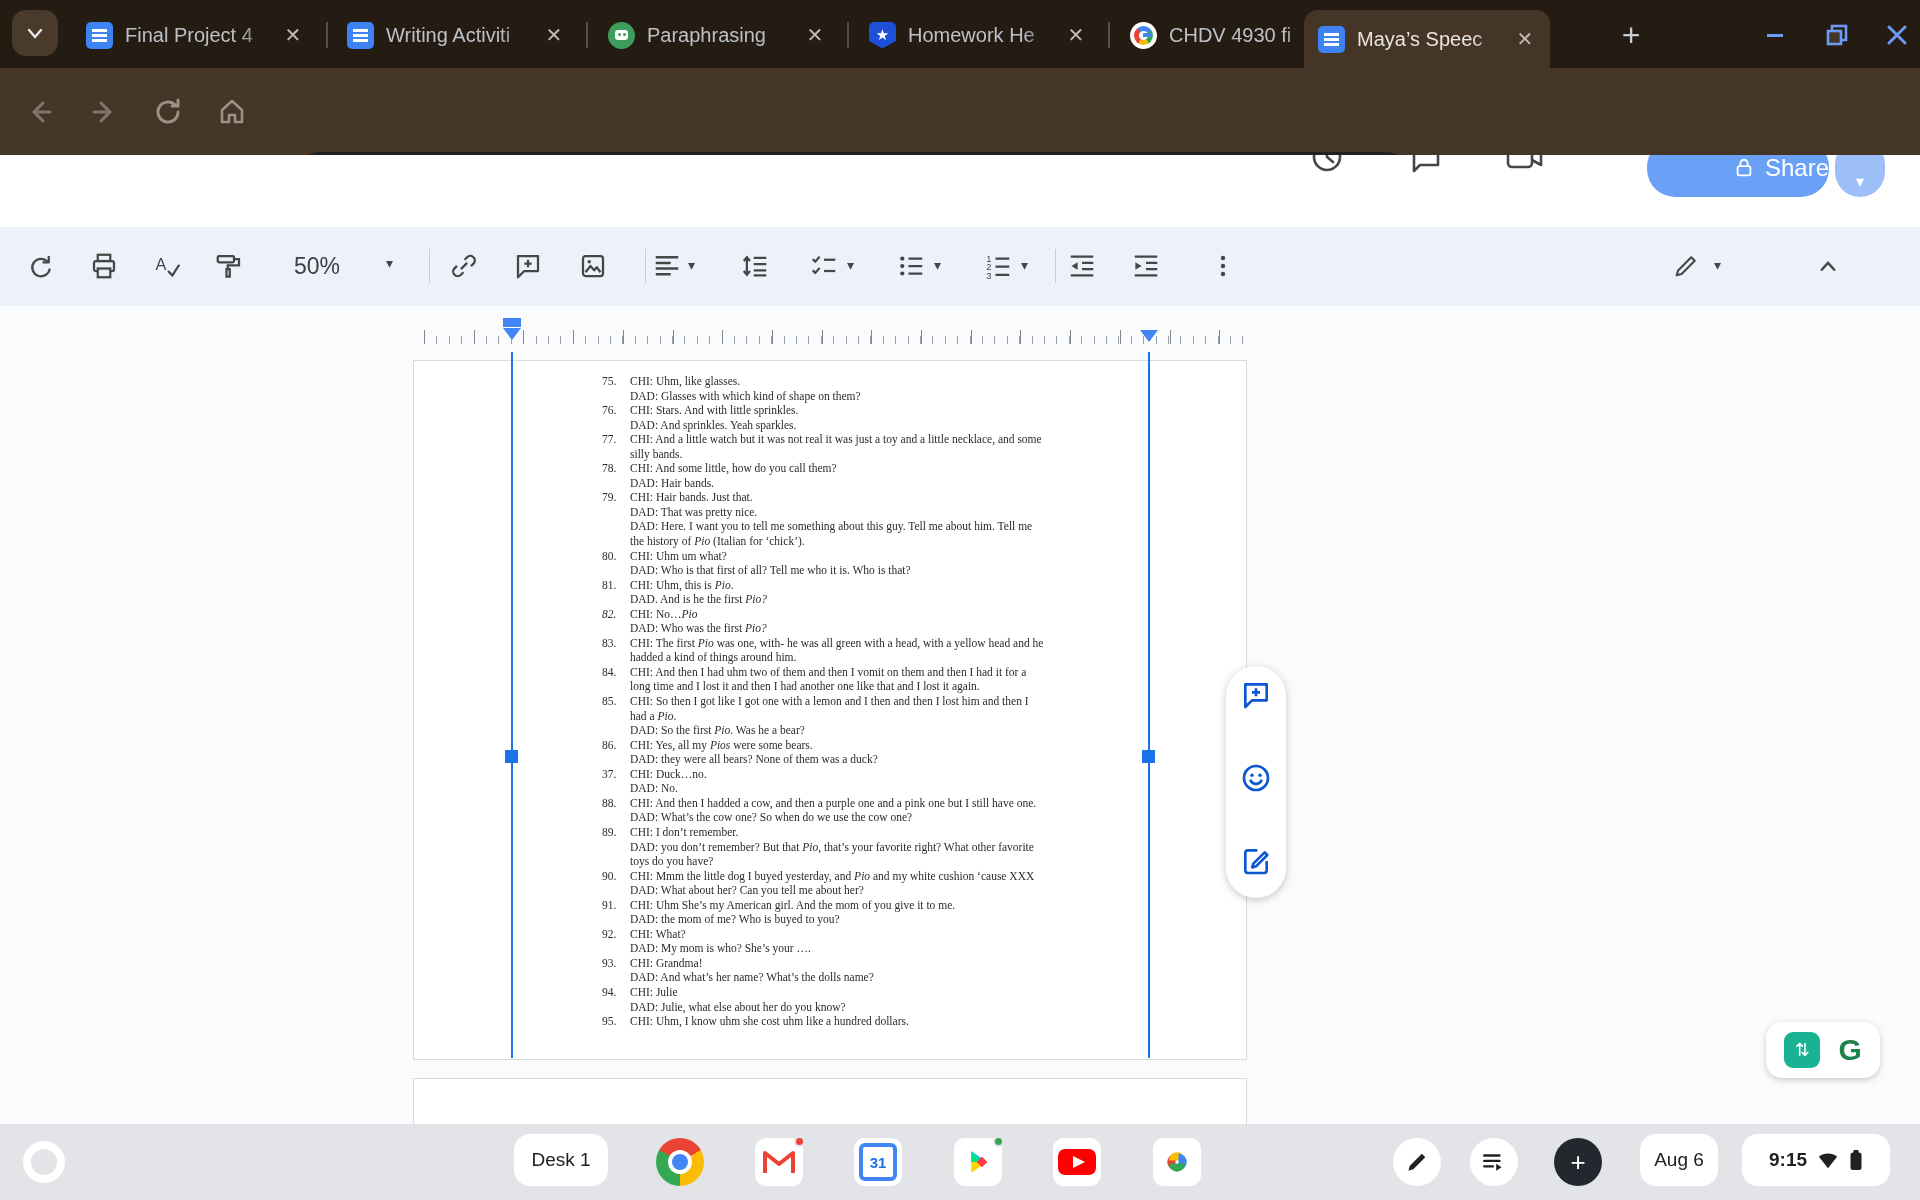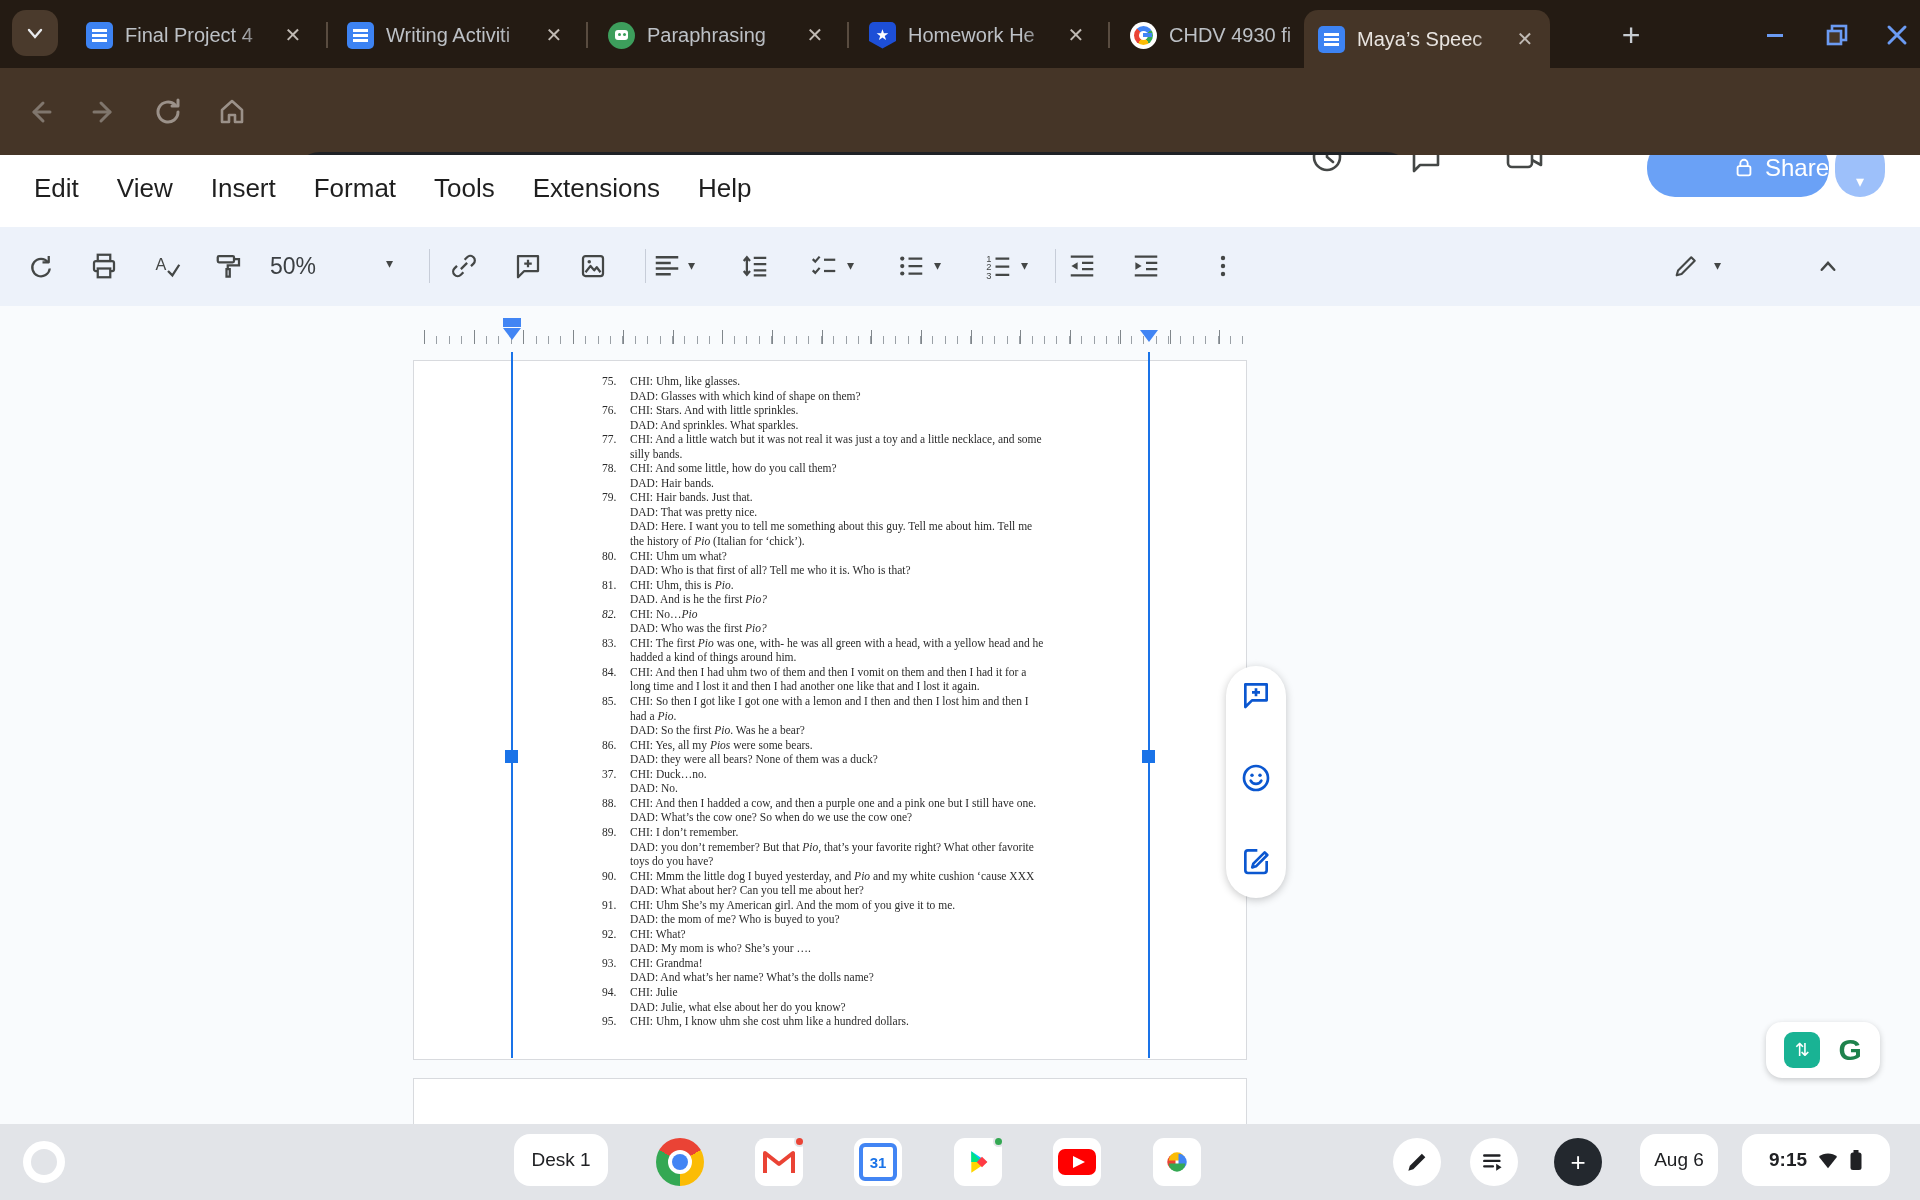--- a/index.html
+++ b/index.html
@@ -54,21 +54,21 @@
   .menu-item { font-size:26px; color:#1f1f1f; padding:6px 12px; border-radius:8px; cursor:pointer; }
   .hdr-ico { position:absolute; top:-16px; color:#444746; }
   #share-btn { position:absolute; left:1647px; top:-16px; width:182px; height:58px; border-radius:28px; background:#6aa1f6; color:#fff; font-size:24px; display:flex; align-items:center; justify-content:flex-end; cursor:pointer; }
   #share-dd { position:absolute; left:1835px; top:-16px; width:50px; height:58px; border-radius:28px; background:#9dc0fa; color:#fff; display:flex; align-items:flex-end; justify-content:center; font-size:16px; padding-bottom:6px; cursor:pointer; }
 
   #dtoolbar { position:absolute; left:0; top:227px; width:1920px; height:79px; background:#edf2fa; }
   .tbtn { position:absolute; top:22px; width:34px; height:34px; display:flex; align-items:center; justify-content:center; border-radius:6px; cursor:pointer; }
   .tcaret { position:absolute; top:30px; font-size:14px; color:#444746; cursor:pointer; }
   .tdiv { position:absolute; top:22px; width:1px; height:34px; background:#c7cdd8; }
   #zoom-box { position:absolute; left:270px; top:22px; width:130px; height:34px; display:flex; align-items:center; cursor:pointer; }
-  #zoom-box .zv { font-size:23px; color:#3c4043; margin-left:0; }
+  #zoom-box .zv { font-size:23px; color:#3c4043; margin-left:24px; }
 
   
   #canvas { position:absolute; left:0; top:306px; width:1920px; height:818px; background:#f9fbfd; overflow:hidden; }
   #ruler { position:absolute; left:424px; top:22px; width:828px; height:16px; }
   #ruler .minor { position:absolute; left:0; top:8px; width:100%; height:8px;
      background:repeating-linear-gradient(90deg,#9aa0a6 0 1px,transparent 1px 12.4px); }
   #ruler .major { position:absolute; left:0; top:2px; width:100%; height:14px;
      background:repeating-linear-gradient(90deg,#80868b 0 1px,transparent 1px 49.7px); }
   .marker-left { position:absolute; left:503px; top:12px; width:18px; height:26px; cursor:pointer; }
   .marker-left .bar { width:18px; height:9px; background:#4285f4; }
@@ -237,29 +237,20 @@
     <div class="extbtn" style="left:1858px">
       <svg width="26" height="26" viewBox="0 0 26 26">
           <circle cx="13" cy="5" r="2.4" fill="#c3c7cc"></circle>
           <circle cx="13" cy="13" r="2.4" fill="#c3c7cc"></circle>
           <circle cx="13" cy="21" r="2.4" fill="#c3c7cc"></circle>
         </svg>
     </div>
   </div>
 
   <div id="docs-white">
-    <div id="menubar">
-      <span class="menu-item">Edit</span>
-      <span class="menu-item">View</span>
-      <span class="menu-item">Insert</span>
-      <span class="menu-item">Format</span>
-      <span class="menu-item">Tools</span>
-      <span class="menu-item">Extensions</span>
-      <span class="menu-item">Help</span>
-    </div>
     <div class="hdr-ico" style="left:1309px">
       <svg width="36" height="36" viewBox="0 0 36 36">
           <circle cx="18" cy="18" r="13" fill="none" stroke="#444746" stroke-width="2.6"></circle>
           <path d="M18 10v8l6 5" fill="none" stroke="#444746" stroke-width="2.6" stroke-linecap="round"></path>
         </svg>
     </div>
     <div class="hdr-ico" style="left:1407px">
       <svg width="36" height="36" viewBox="0 0 36 36">
           <path d="M5 6h26v20H13l-6 6V6z" fill="none" stroke="#444746" stroke-width="2.6" stroke-linejoin="round"></path>
         </svg>
@@ -416,21 +407,21 @@
     </div>
     <div class="marker-right"></div>
 
     <div class="page" id="page1"></div>
     <div class="page" id="page2"></div>
 
     <div id="transcript">
         <div class="tl"><span class="tn"><span>75.</span></span><span class="tt"><span>CHI: Uhm, like glasses.</span></span></div>
         <div class="tl"><span class="tn"></span><span class="tt"><span>DAD: Glasses with which kind of shape on them?</span></span></div>
         <div class="tl"><span class="tn"><span>76.</span></span><span class="tt"><span>CHI: Stars. And with little sprinkles.</span></span></div>
-        <div class="tl"><span class="tn"></span><span class="tt"><span>DAD: And sprinkles. What sparkles.</span></span></div>
+        <div class="tl"><span class="tn"></span><span class="tt"><span>DAD: And sprinkles. Yeah sparkles.</span></span></div>
         <div class="tl"><span class="tn"><span>77.</span></span><span class="tt"><span>CHI: And a little watch but it was not real it was just a toy and a little necklace, and some</span></span></div>
         <div class="tl"><span class="tn"></span><span class="tt"><span>silly bands.</span></span></div>
         <div class="tl"><span class="tn"><span>78.</span></span><span class="tt"><span>CHI: And some little, how do you call them?</span></span></div>
         <div class="tl"><span class="tn"></span><span class="tt"><span>DAD: Hair bands.</span></span></div>
         <div class="tl"><span class="tn"><span>79.</span></span><span class="tt"><span>CHI: Hair bands. Just that.</span></span></div>
         <div class="tl"><span class="tn"></span><span class="tt"><span>DAD: That was pretty nice.</span></span></div>
         <div class="tl"><span class="tn"></span><span class="tt"><span>DAD: Here. I want you to tell me something about this guy. Tell me about him. Tell me</span></span></div>
         <div class="tl"><span class="tn"></span><span class="tt"><span>the history of </span><i>Pio</i><span> (Italian for ‘chick’).</span></span></div>
         <div class="tl"><span class="tn"><span>80.</span></span><span class="tt"><span>CHI: Uhm um what?</span></span></div>
         <div class="tl"><span class="tn"></span><span class="tt"><span>DAD: Who is that first of all? Tell me who it is. Who is that?</span></span></div>

